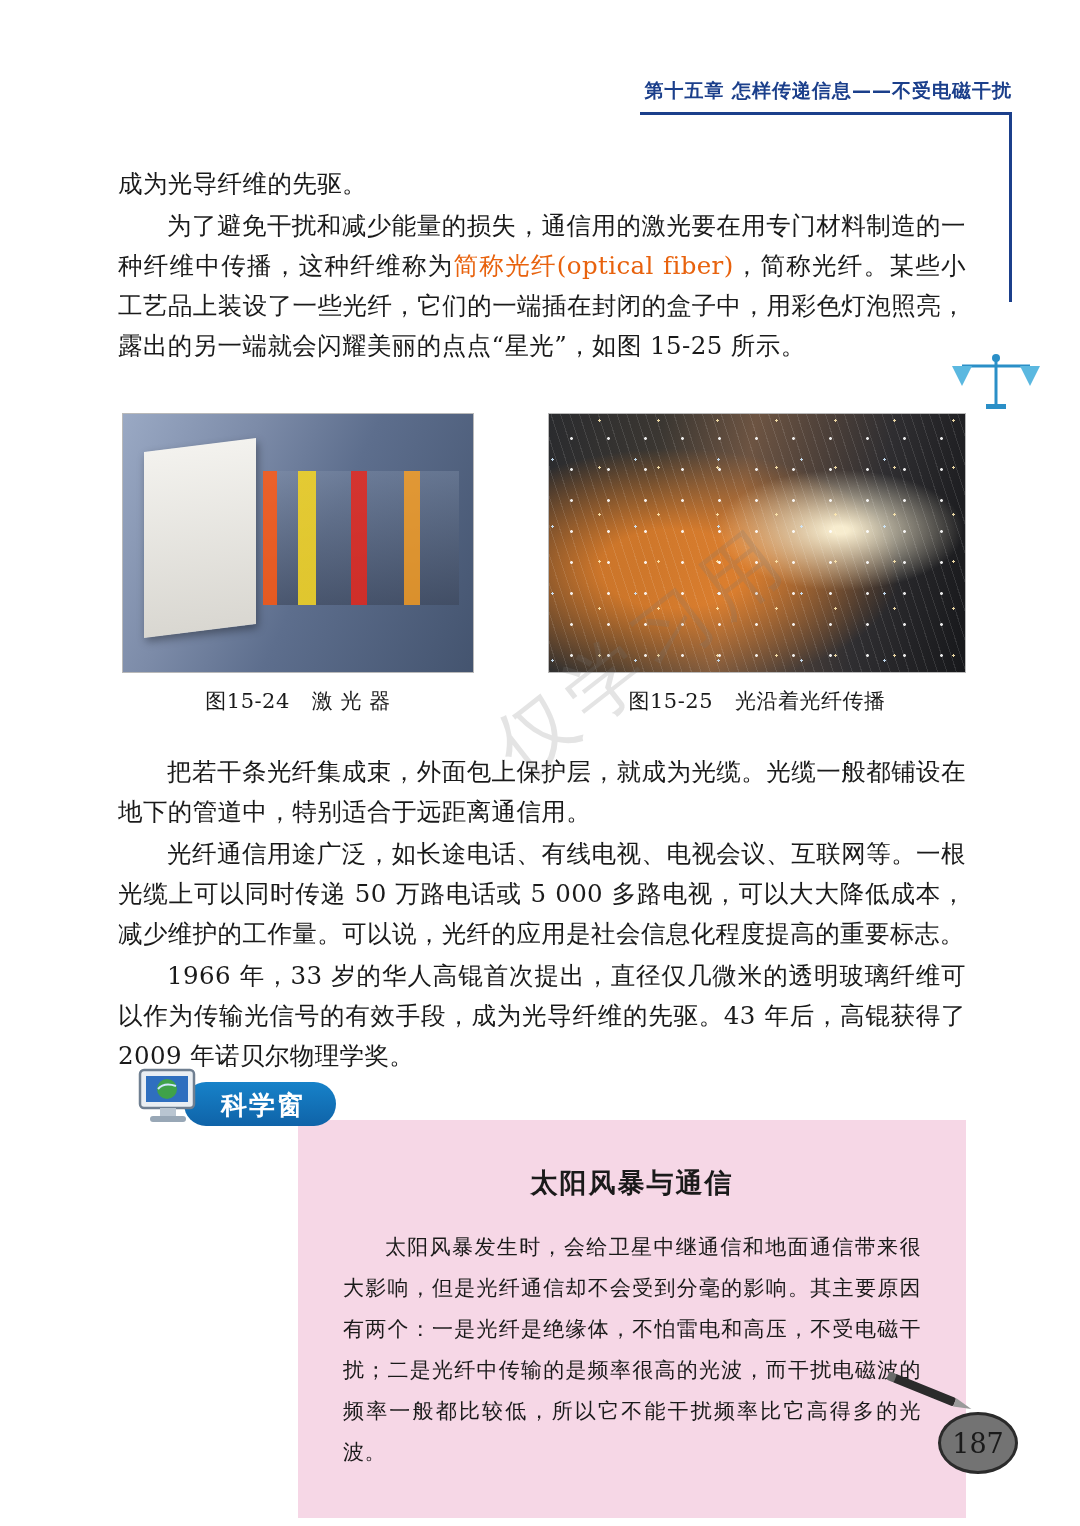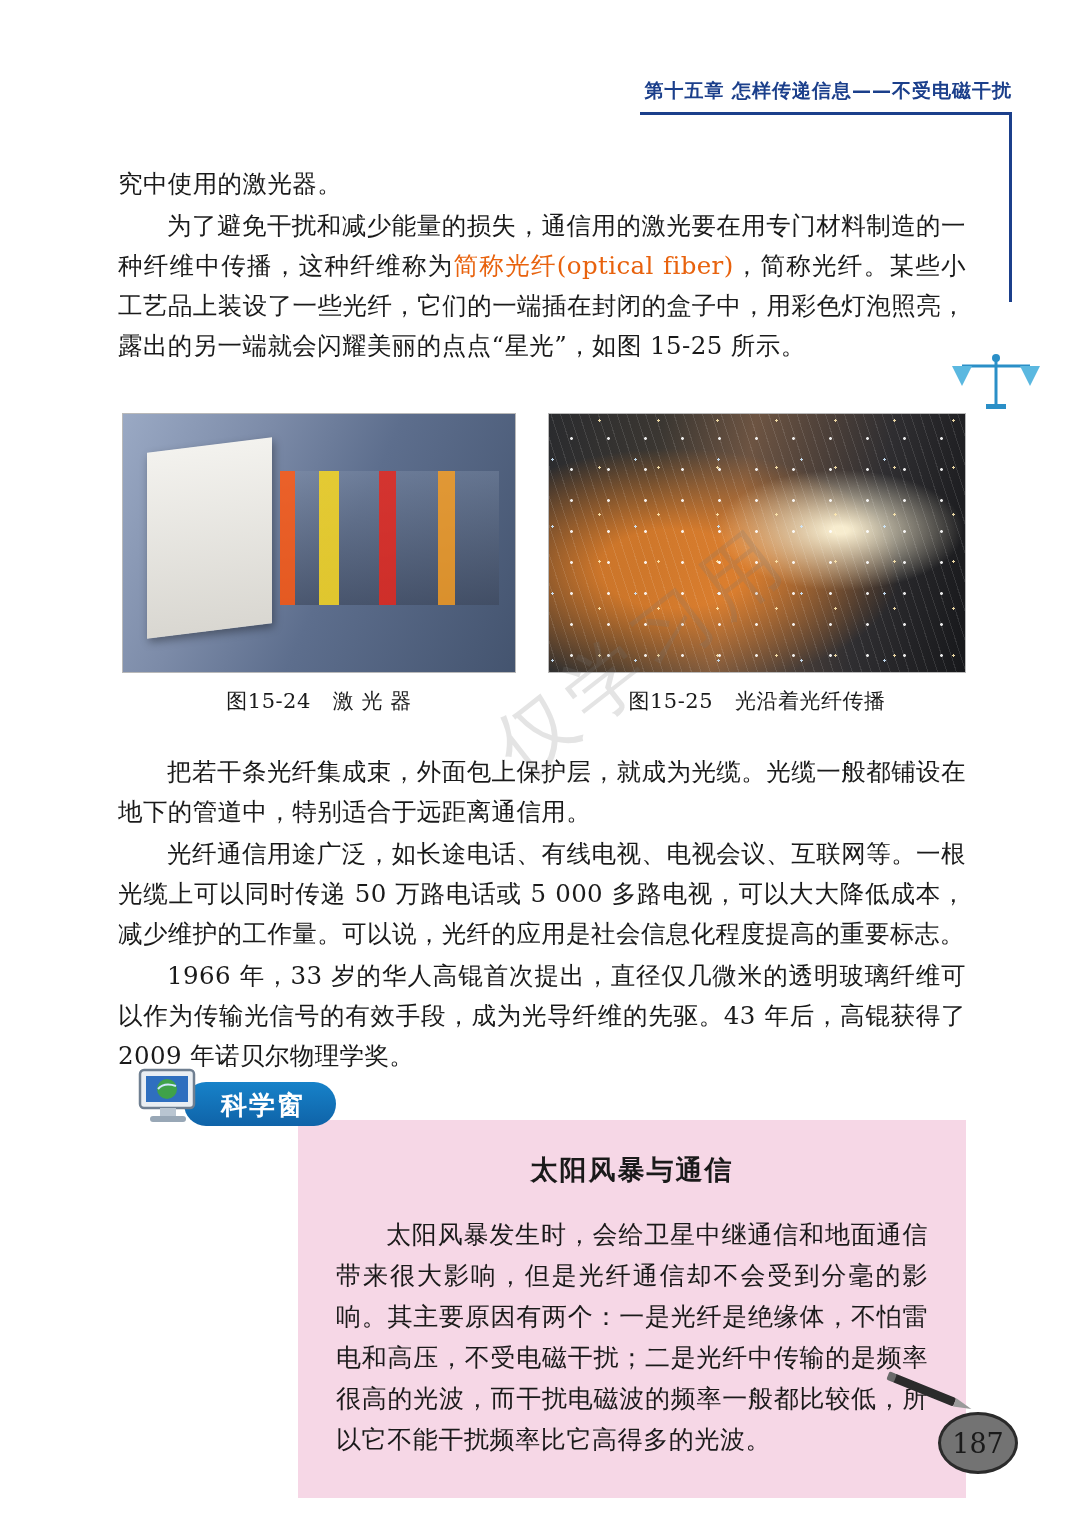--- a/index.html
+++ b/index.html
@@ -77,21 +77,21 @@
     position: absolute;
     left: 118px;
     top: 413px;
     width: 848px;
     height: 320px;
   }
   .fig {
     position: absolute;
     top: 0;
   }
-  .fig-a { left: 4px; width: 394px; height: 260px; }
+  .fig-a { left: 4px; width: 352px; height: 260px; }
   .fig-b { left: 430px; width: 418px; height: 260px; }
 
   .fig-img {
     width: 100%;
     height: 260px;
     border: 1px solid #b9b9b9;
     box-sizing: border-box;
     position: relative;
     overflow: hidden;
   }
@@ -193,38 +193,38 @@
     top: 0px;
     width: 68px;
     height: 62px;
   }
   .sci-box {
     position: relative;
     margin-top: -8px;
     margin-left: 180px;
     width: 668px;
     background: #f6d7e6;
-    padding: 26px 34px 34px 34px;
+    padding: 39px 34px 34px 34px;
     box-sizing: border-box;
   }
   .sci-title {
     text-align: center;
     font-size: 27px;
     font-weight: bold;
     letter-spacing: 2px;
     margin: 6px 0 26px 0;
   }
   .sci-text {
-    font-size: 25px;
+    font-size: 21px;
     line-height: 41px;
     text-align: justify;
     text-justify: inter-ideograph;
     text-indent: 2em;
     letter-spacing: 0.6px;
-    margin: 4px;
+    margin: 11px;
   }
 
   
   .watermark {
     position: absolute;
     left: 470px;
     top: 600px;
     font-size: 78px;
     color: rgba(120,120,120,0.20);
     transform: rotate(-38deg);
@@ -270,21 +270,21 @@
     <line x1="48" y1="6" x2="48" y2="54" stroke="#2a8fc7" stroke-width="3"></line>
     <line x1="14" y1="14" x2="82" y2="14" stroke="#2a8fc7" stroke-width="3"></line>
     <path d="M4 14 L24 14 L14 34 Z" fill="#5bb8e0"></path>
     <path d="M72 14 L92 14 L82 34 Z" fill="#5bb8e0"></path>
     <rect x="38" y="52" width="20" height="5" fill="#2a8fc7"></rect>
     <circle cx="48" cy="6" r="4" fill="#2a8fc7"></circle>
   </svg>
 </div>
 
 <div class="content">
-  <p class="para">究中使用的激光器。</p>
+  <p class="para">成为光导纤维的先驱。</p>
   <p class="para indent"><span>为了避免干扰和减少能量的损失，通信用的激光要在用专门材料制造的一种纤维中传播，这种纤维称为</span><span class="hl">简称光纤</span><span class="hl-en">(optical fiber)</span><span>，简称光纤。某些小工艺品上装设了一些光纤，它们的一端插在封闭的盒子中，用彩色灯泡照亮，露出的另一端就会闪耀美丽的点点“星光”，如图 15-25 所示。</span></p>
 </div>
 
 <div class="figures">
 
   <div class="fig fig-a">
     <div class="fig-img img-laser"></div>
     <div class="fig-caption">
       <span>图15-24</span><span class="gap"></span><span>激 光 器</span>
     </div>

